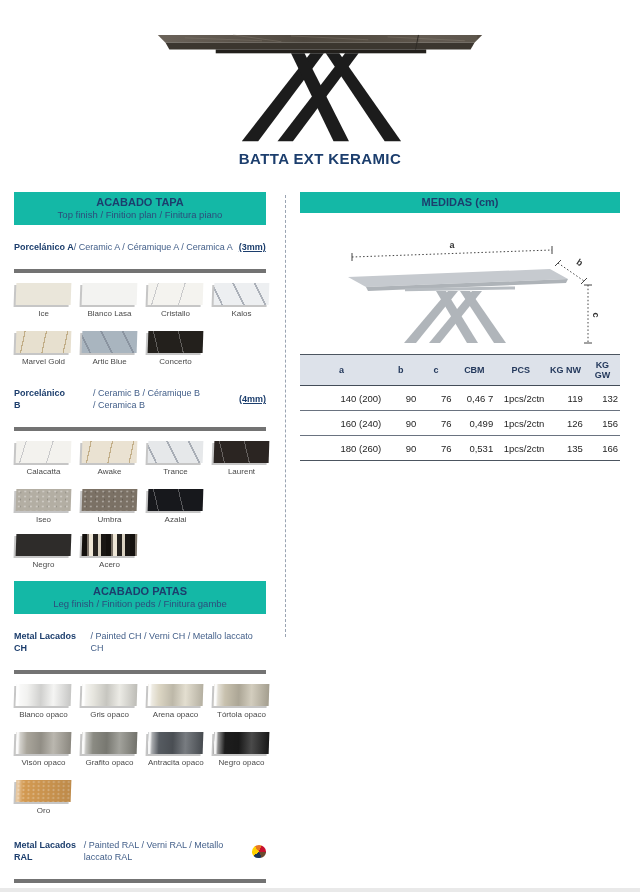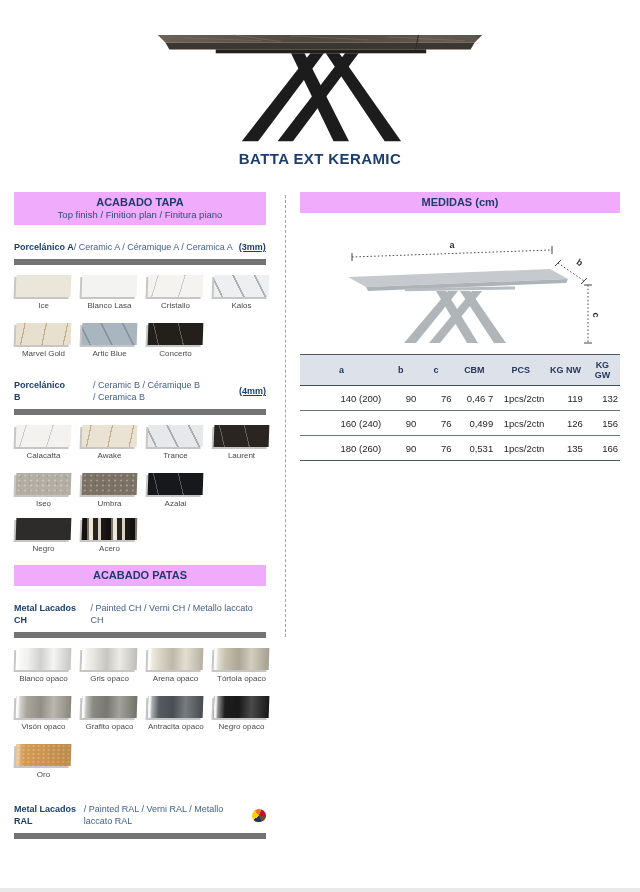--- a/index.html
+++ b/index.html
@@ -22,29 +22,29 @@
 
   
   .col-left  { position:absolute; left:14px;  top:192px; width:252px; }
   .col-right { position:absolute; left:300px; top:192px; width:320px; }
   .v-divider {
     position:absolute; left:285px; top:195px; height:442px; width:0;
     border-left:1px dashed #9aa4b2;
   }
 
   
-  .sec-head { background:#f0abfc; text-align:center; padding:3px 2px 4px; }
+  .sec-head { background:#14b8a6; text-align:center; padding:3px 2px 4px; }
   .sec-title { font-size:11px; font-weight:bold; color:#1c3e6d; line-height:14px; }
   .sec-sub   { font-size:9.5px; color:#2d4d7c; line-height:12px; }
 
   
   .group-head {
     font-size:9px; color:#44608a;
-    border-bottom:6px solid #737373;
-    padding-bottom:6px; line-height:12px;
+    border-bottom:4px solid #737373;
+    padding-bottom:16px; line-height:12px;
     display:flex; align-items:center;
   }
   .group-head .gh-bold { font-weight:bold; color:#1c3e6d; }
   .group-head .gh-thick { font-weight:bold; color:#1c3e6d; margin-left:6px;text-decoration:underline; }
   .mt16 { margin-top:16px; } .mt22 { margin-top:21px;gap:28px; } .mt38 { margin-top:37px; }
   .mt12 { margin-top:12px; } .mt24 { margin-top:24px; }
 
   
   .sw-grid {
     display:grid; grid-template-columns:repeat(4,55px);
@@ -208,20 +208,21 @@
         <div class="sw-label">Negro</div>
       </div>
       <div class="sw-cell">
         <div class="sw-tile chrome" style="background-color: rgb(154, 146, 136);"></div>
         <div class="sw-label">Acero</div>
       </div>
     </div>
 
   <div class="sec-head mt12">
     <div class="sec-title">ACABADO PATAS</div>
+    <div class="sec-sub">Leg finish / Finition peds / Finitura gambe</div>
   </div>
 
   <div class="group-head mt16">
     <span class="gh-bold">Metal Lacados CH</span>
       <span> / Painted CH / Verni CH / Metallo laccato CH</span>
   </div>
   <div class="sw-grid">
       <div class="sw-cell">
         <div class="sw-tile metal" style="background-color: rgb(242, 242, 240);"></div>
         <div class="sw-label">Blanco opaco</div>

